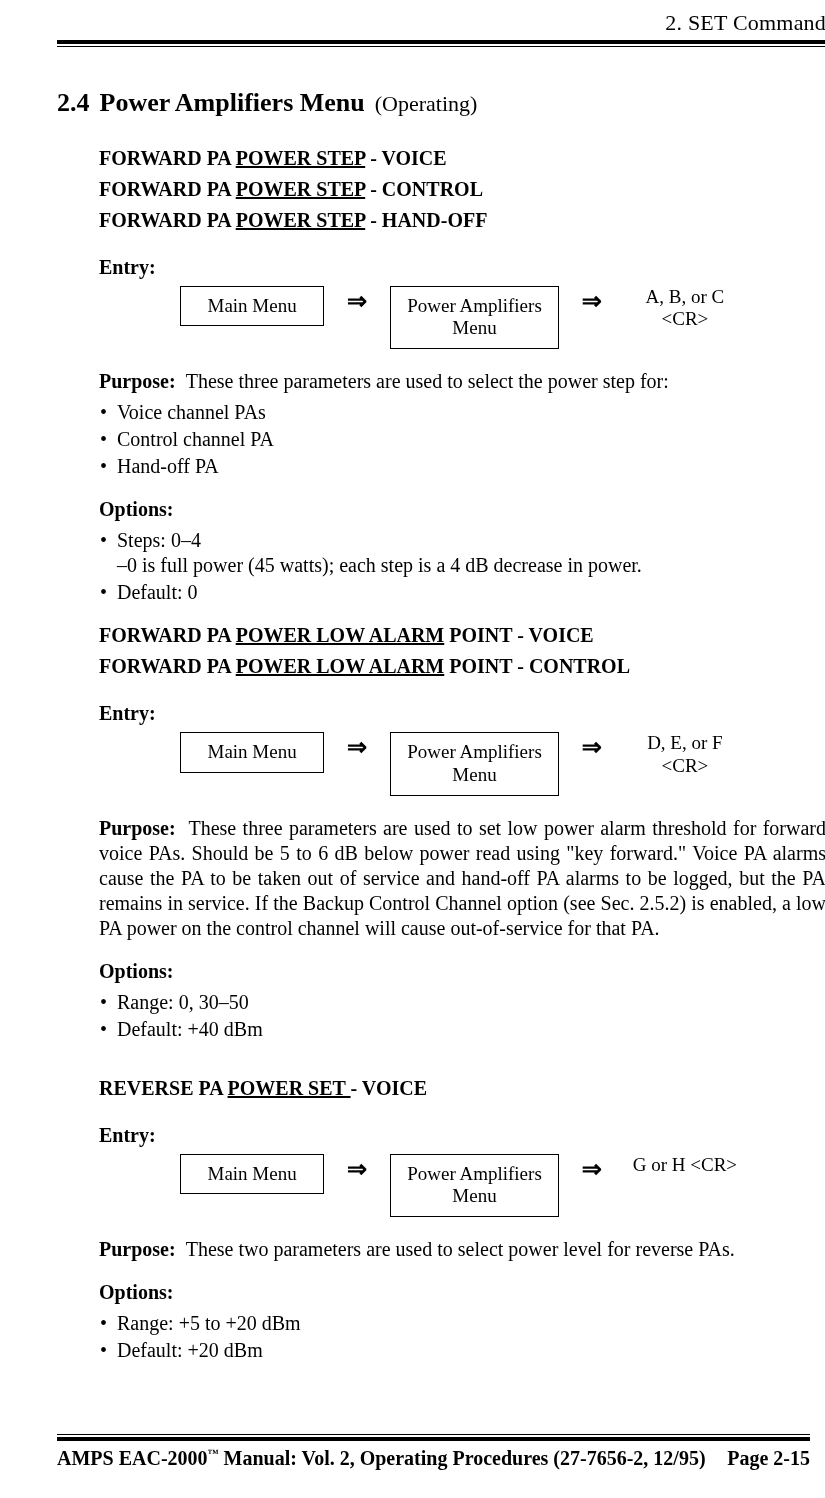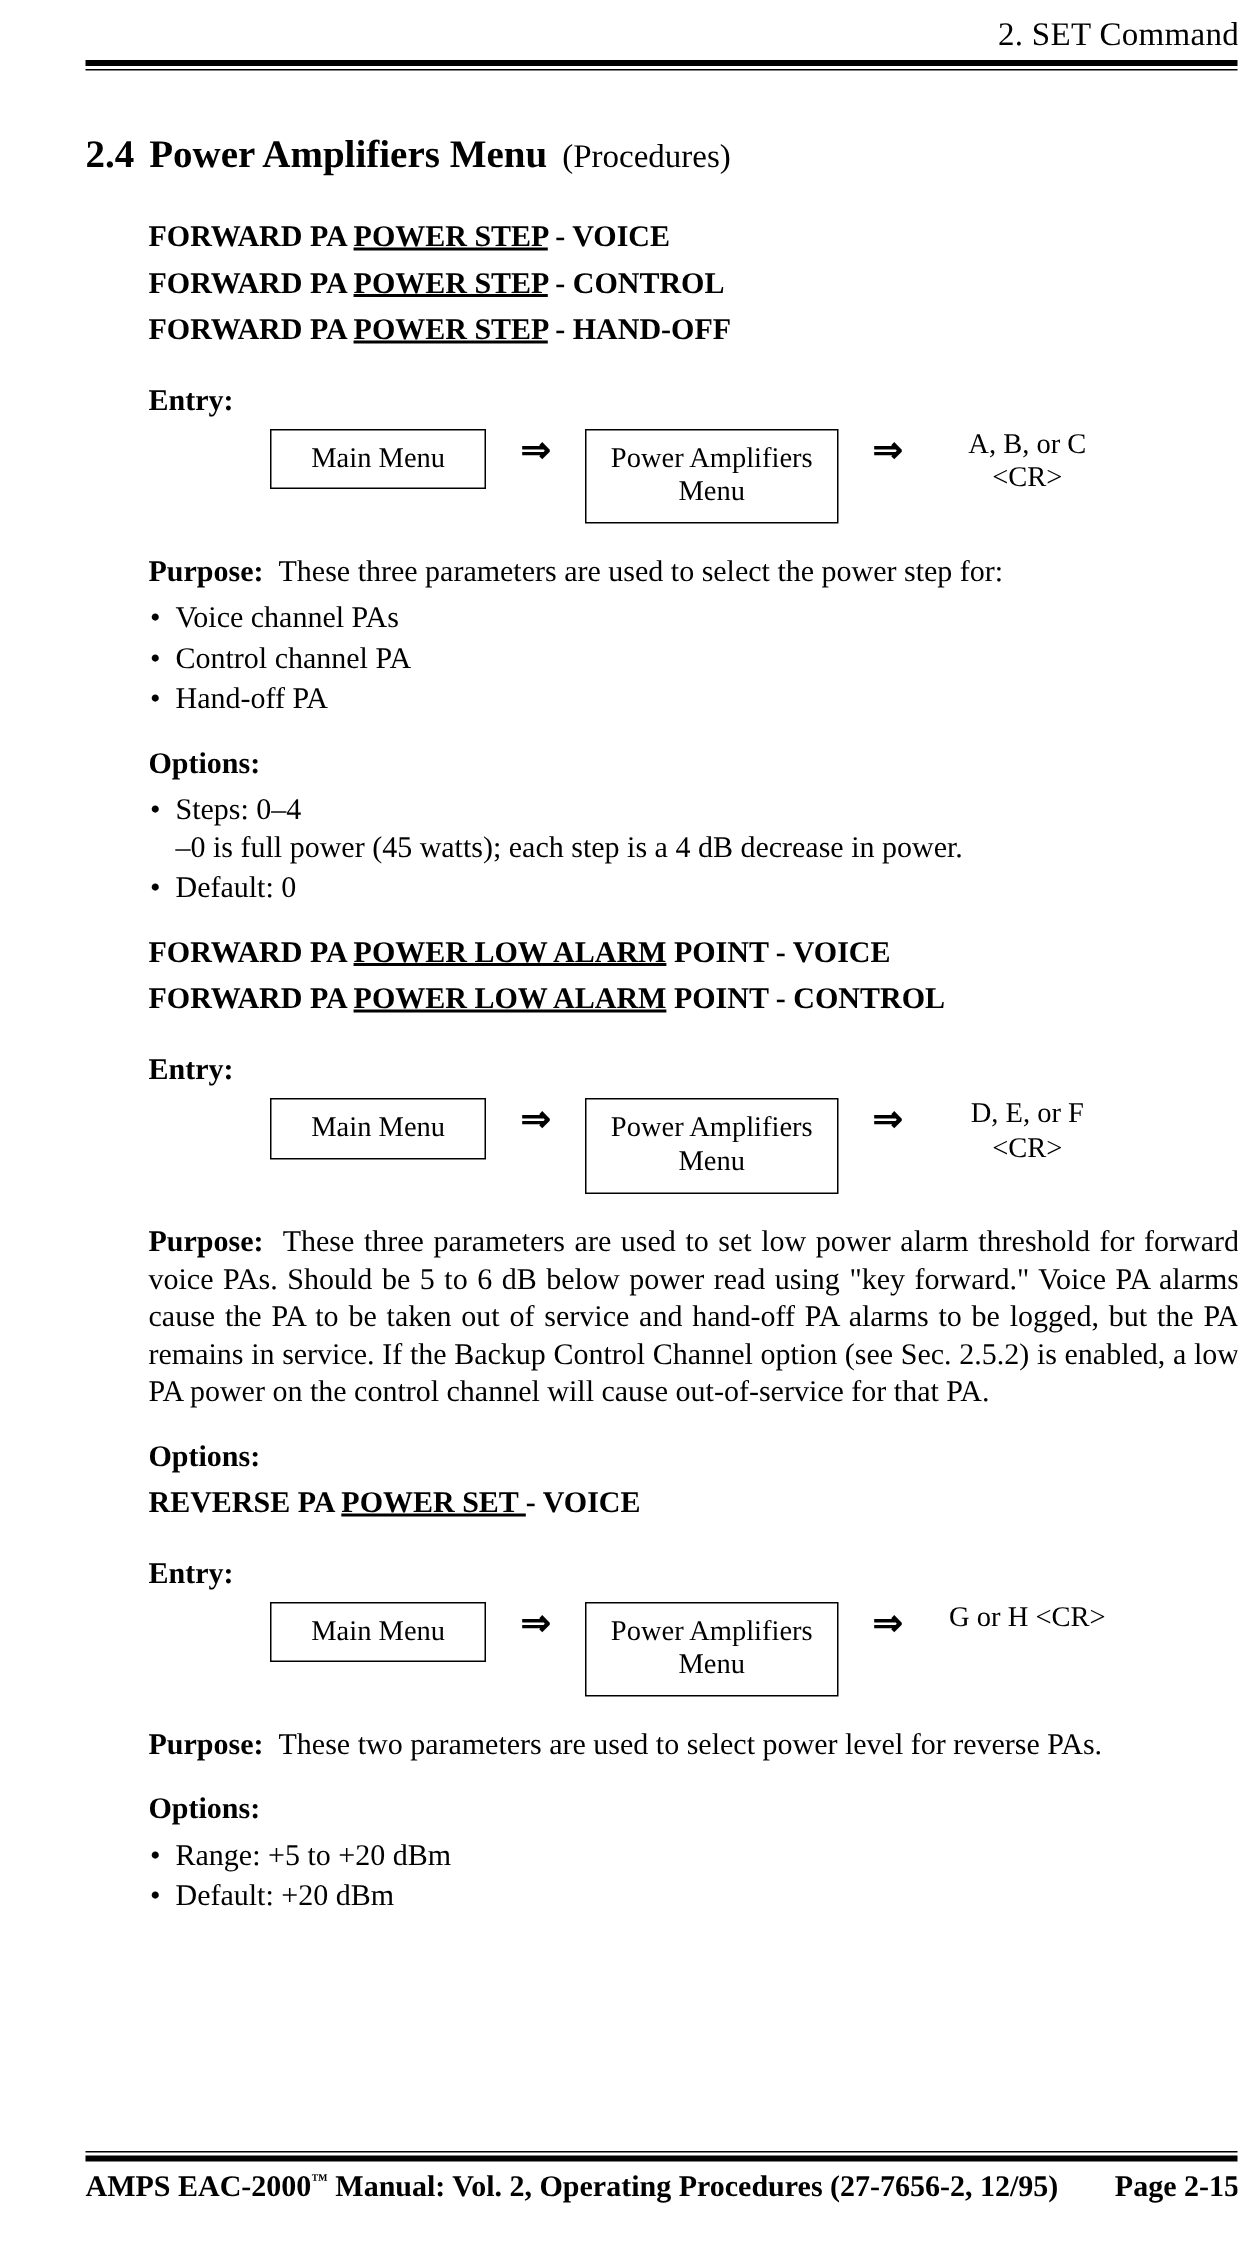--- a/index.html
+++ b/index.html
@@ -80,21 +80,21 @@
     text-align: center;
     font-size: 19px;
     line-height: 1.2;
     min-width: 120px;
   }
 
   .justify { text-align: justify; }
 
   .footer-wrap {
     position: absolute;
-    left: 28px; right: 28px; bottom: 28px; text-align: right;
+    left: 28px; right: 44px; bottom: 28px; text-align: right;
   }
   .footer-hr-thin   { border: 0; border-top: 1px solid #000; margin: 0; }
   .footer-hr-thick  { border: 0; border-top: 4px solid #000; margin: 2px 0 6px 0; }
   .footer {
     display: flex;
     justify-content: space-between;
     font-weight: 700;
     font-size: 20px;
   }
   .tm { font-size: 11px; vertical-align: super; }
@@ -106,21 +106,21 @@
 
   <div class="header-region">2.   SET Command</div>
   <hr class="hr-double">
   <hr class="hr-thin">
 
   <div class="content">
 
     <div class="section-title">
       <span class="section-no">2.4</span>
       <span class="section-name">Power Amplifiers Menu</span>
-      <span class="continued">(Procedures)</span>
+      <span class="continued">(Operating)</span>
     </div>
 
     <div class="indent">
 
       <div class="block">
         <div class="para strong"><span>FORWARD PA </span><span class="u">POWER STEP</span><span> - VOICE</span></div>
         <div class="para strong"><span>FORWARD PA </span><span class="u">POWER STEP</span><span> - CONTROL</span></div>
         <div class="para strong"><span>FORWARD PA </span><span class="u">POWER STEP</span><span> - HAND-OFF</span></div>
       </div>
 
@@ -171,20 +171,24 @@
           <div>D, E, or F</div>
           <div>&lt;CR&gt;</div>
         </div>
       </div>
 
       <div class="para justify" style="margin-bottom:18px">
         <span class="strong">Purpose:</span>&nbsp;&nbsp;<span>These three parameters are used to set low power alarm threshold for forward voice PAs.  Should be 5 to 6 dB below power read using "key forward."  Voice PA alarms cause the PA to be taken out of service and hand-off PA alarms to be logged, but the PA remains in service.  If the Backup Control Channel option (see Sec. 2.5.2) is enabled, a low PA power on the control channel will cause out-of-service for that PA.</span>
       </div>
 
       <div class="para strong">Options:</div>
+      <ul class="bullets" style="margin-bottom:34px">
+        <li>Range:  0, 30–50</li>
+        <li>Default:  +40 dBm</li>
+      </ul>
 
       <div class="block">
         <div class="para strong"><span>REVERSE PA </span><span class="u">POWER SET </span><span>- VOICE</span></div>
       </div>
 
       <div class="para strong">Entry:</div>
 
       <div class="flow">
         <div class="box">Main Menu</div>
         <div class="arrow">⇒</div>

